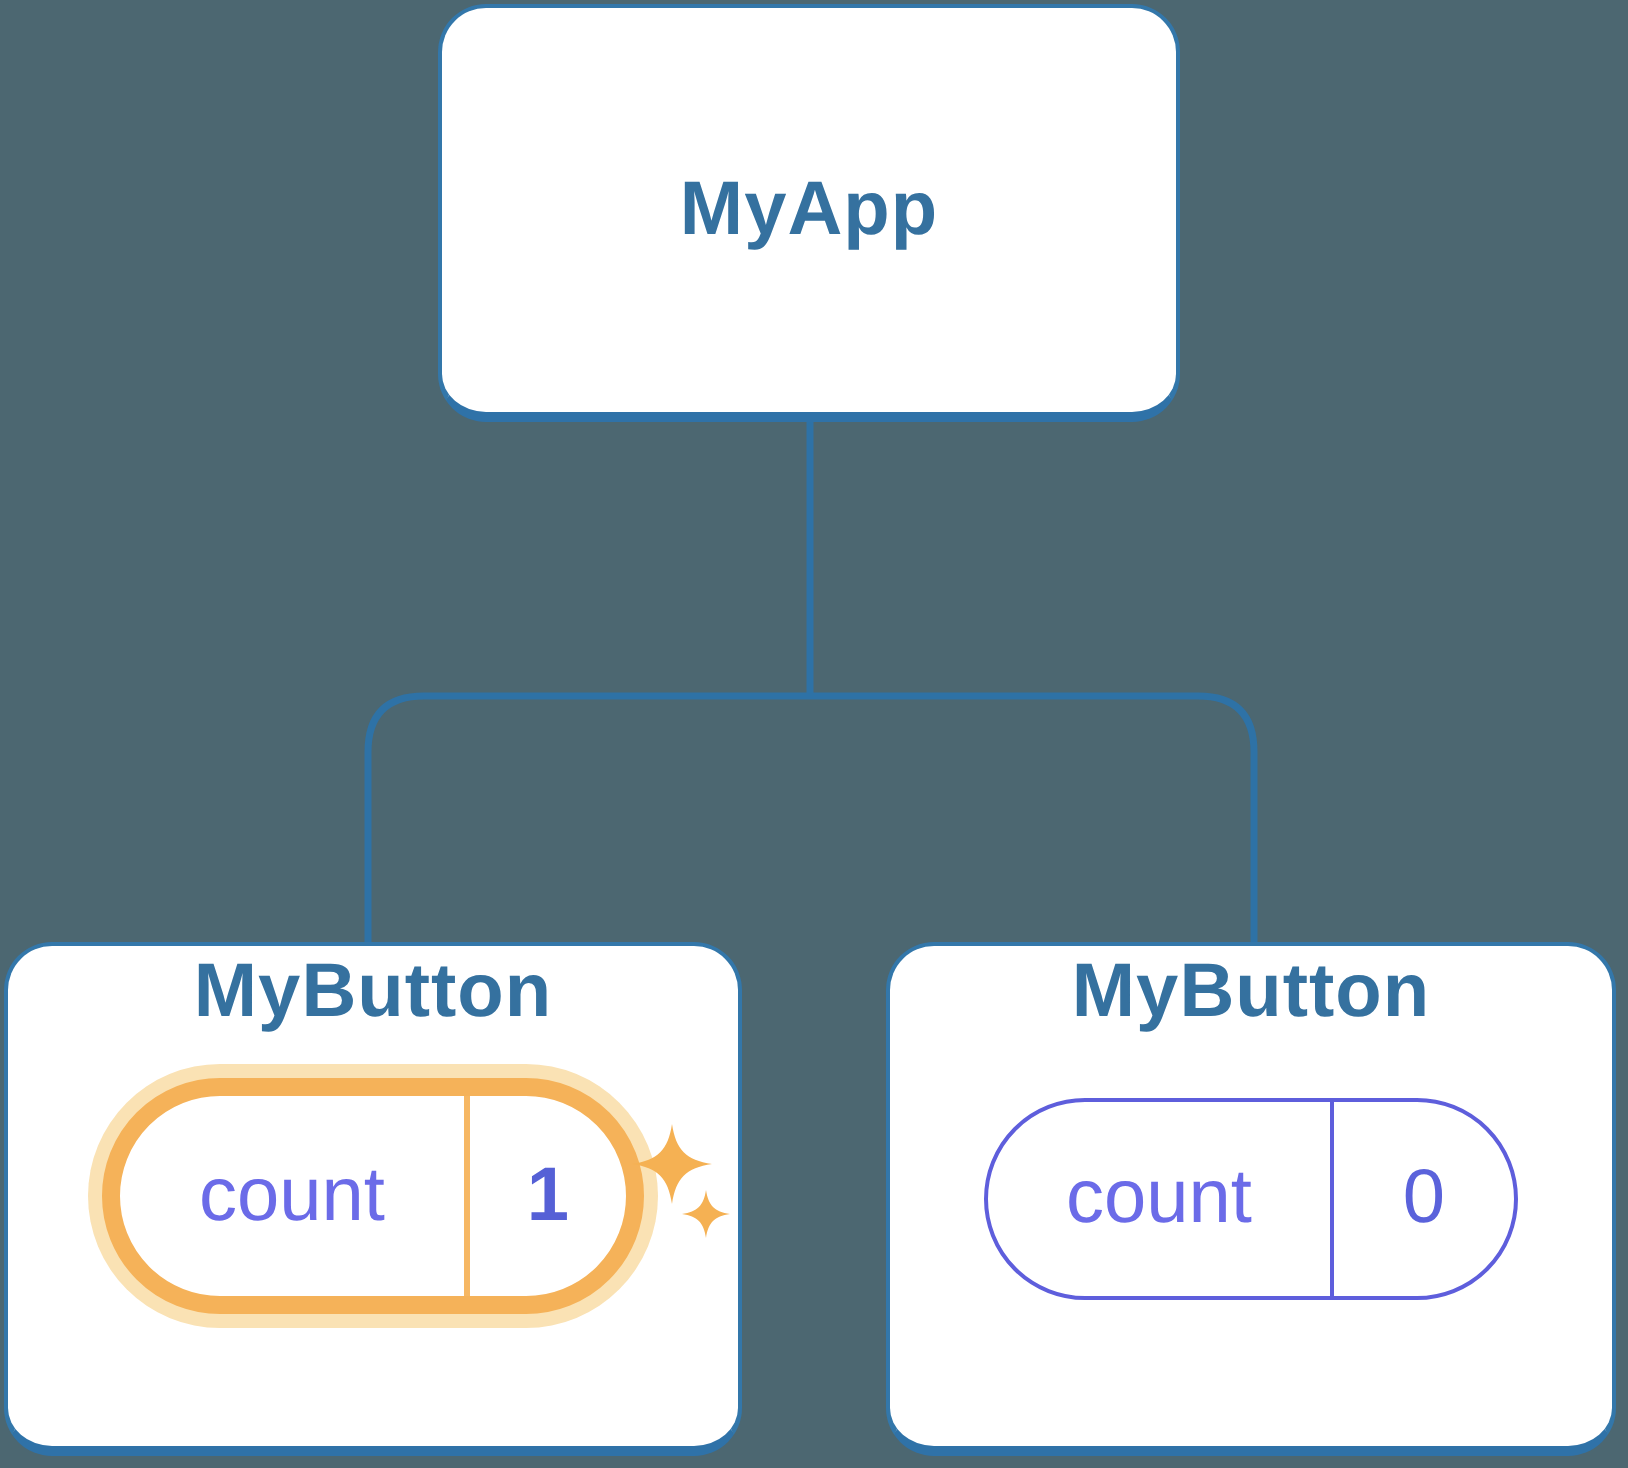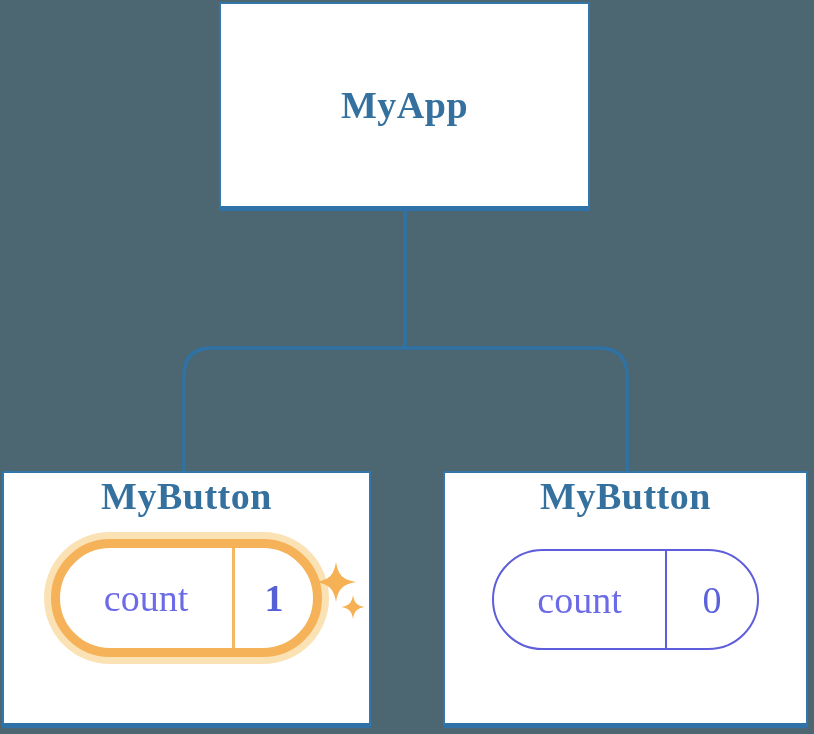--- a/index.html
+++ b/index.html
@@ -16,26 +16,25 @@
     left: 0; top: 0;
     width: 814px; height: 734px;
     z-index: 0;
   }
   .card {
     position: absolute;
     box-sizing: border-box;
     background: #ffffff;
     border: 2.5px solid #3377AA;
     border-bottom: 5px solid #2F72A8;
-    border-radius: 2px;
+    border-radius: 24px;
     z-index: 1;
     display: flex;
     flex-direction: column;
     align-items: center;
-    font-family: Liberation Serif, serif;
   }
   .card-root {
     left: 219px; top: 2px;
     width: 371px; height: 209px;
     justify-content: center;
   }
   .card-child-left {
     left: 2px; top: 471px;
     width: 369px; height: 257px;
   }

